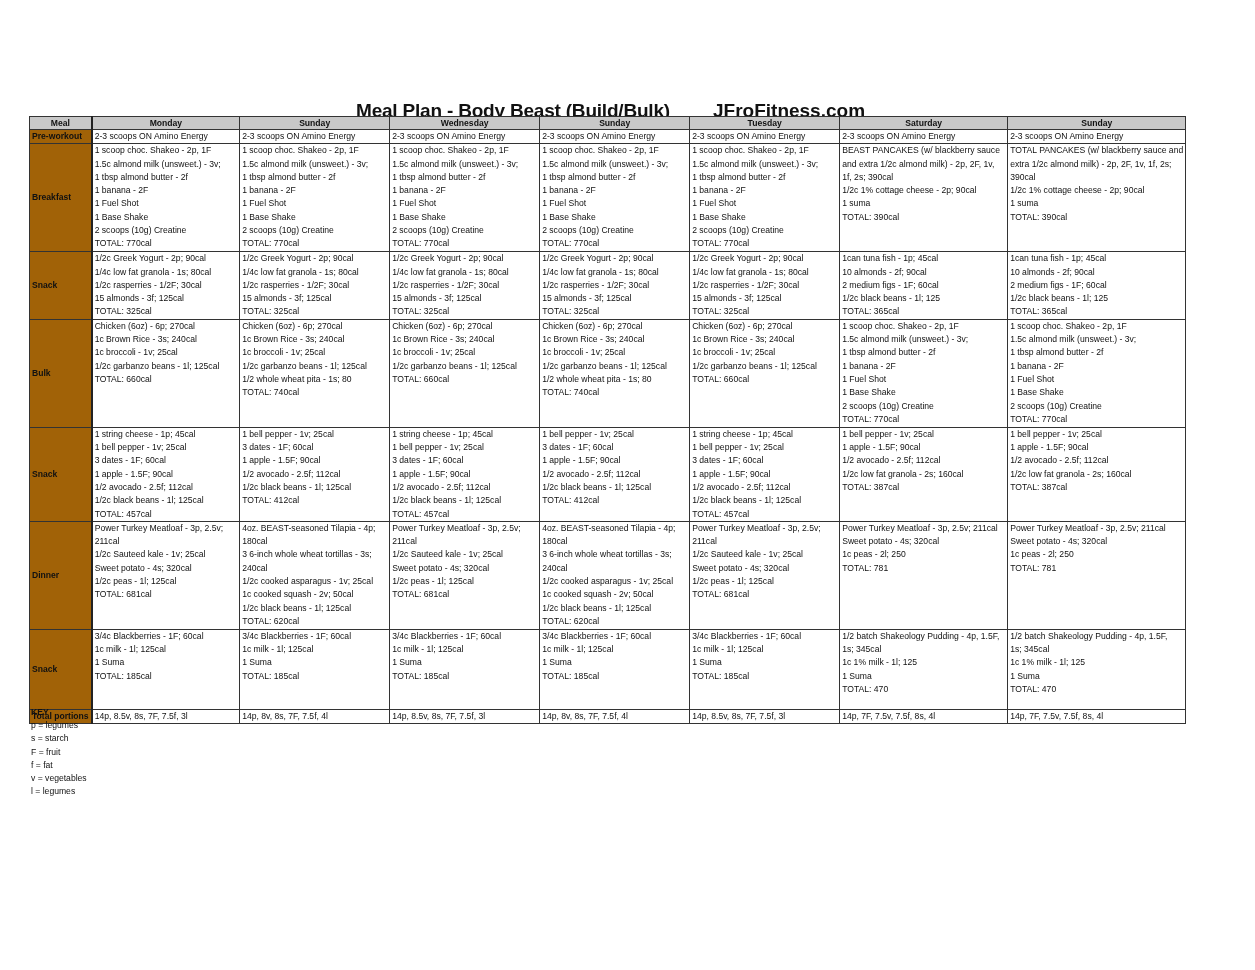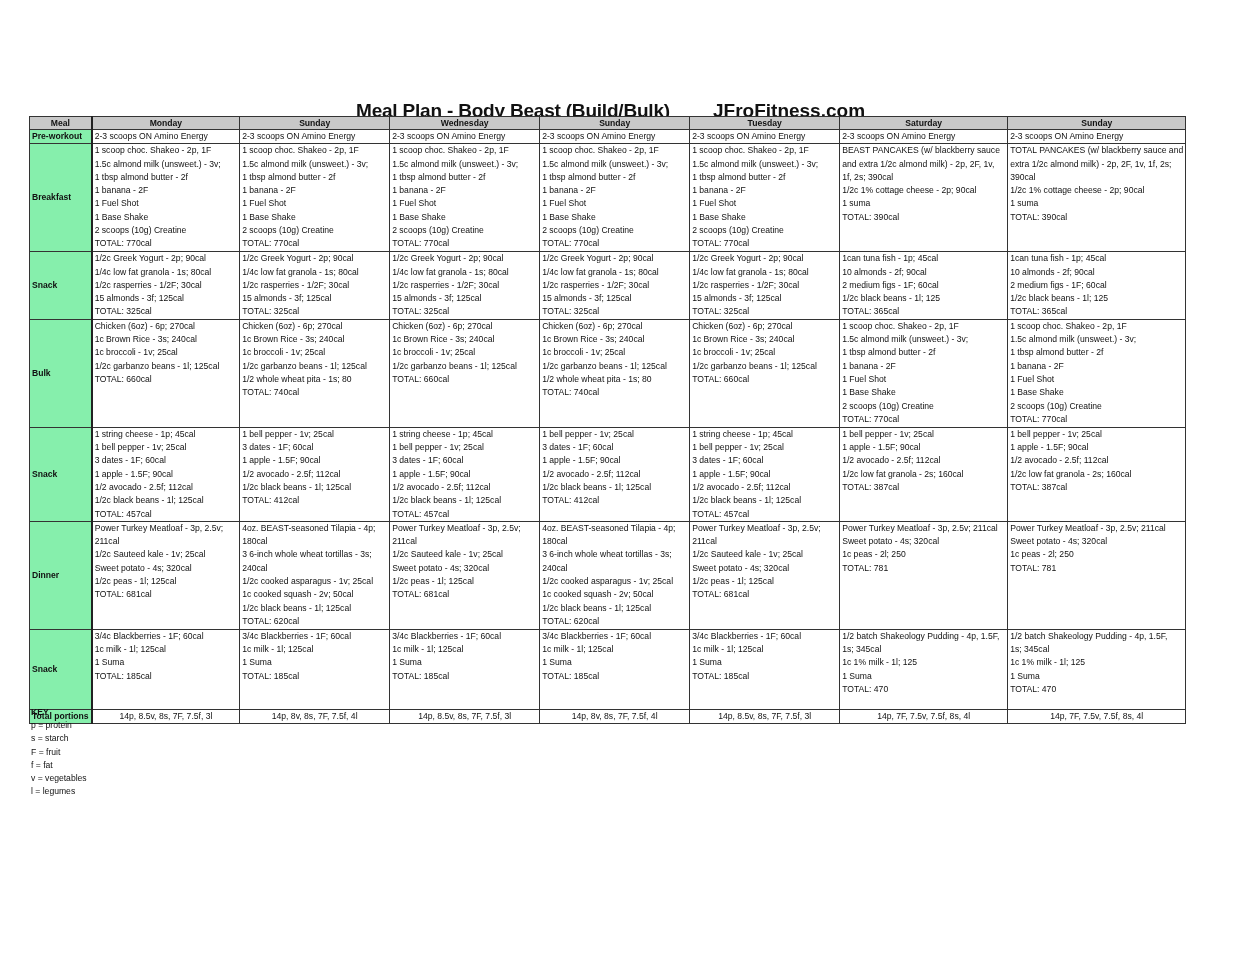--- a/index.html
+++ b/index.html
@@ -26,26 +26,26 @@
   }
   table.plan td, table.plan th {
     border: 1px solid #333; padding: 0 2px; vertical-align: top;
     overflow: hidden; white-space: nowrap;
   }
   table.plan th {
     background: #c8c8c8; font-weight: bold; text-align: center; height: 12px;
     line-height: 12px; font-size: 8.6px;
   }
   table.plan td.meal-label {
-    background: #86efac; font-weight: bold; vertical-align: middle;
+    background: #a16207; font-weight: bold; vertical-align: middle;
     border-right: 2px solid #222;
   }
   table.plan th.meal-head { border-right: 2px solid #222; }
   .cell-line { display: block; white-space: nowrap; }
-  td.center { text-align: center; }
+  td.center { }
   .key {
     position: absolute; left: 31px; top: 706px;
     font-size: 8.6px; line-height: 13.2px;
   }
   .key-title { font-weight: bold; }
 </style>
 </head>
 <body>
 
 <div class="title-row">
@@ -458,19 +458,19 @@
       <td class="center">14p, 8v, 8s, 7F, 7.5f, 4l</td>
       <td class="center">14p, 8.5v, 8s, 7F, 7.5f, 3l</td>
       <td class="center">14p, 7F, 7.5v, 7.5f, 8s, 4l</td>
       <td class="center">14p, 7F, 7.5v, 7.5f, 8s, 4l</td>
     </tr>
   </tfoot>
 </table>
 
 <div class="key">
   <div class="key-title">KEY</div>
-  <div>p = protein</div>
+  <div>p = legumes</div>
   <div>s = starch</div>
   <div>F = fruit</div>
   <div>f = fat</div>
   <div>v = vegetables</div>
   <div>l = legumes</div>
 </div>
 
 </body></html>

